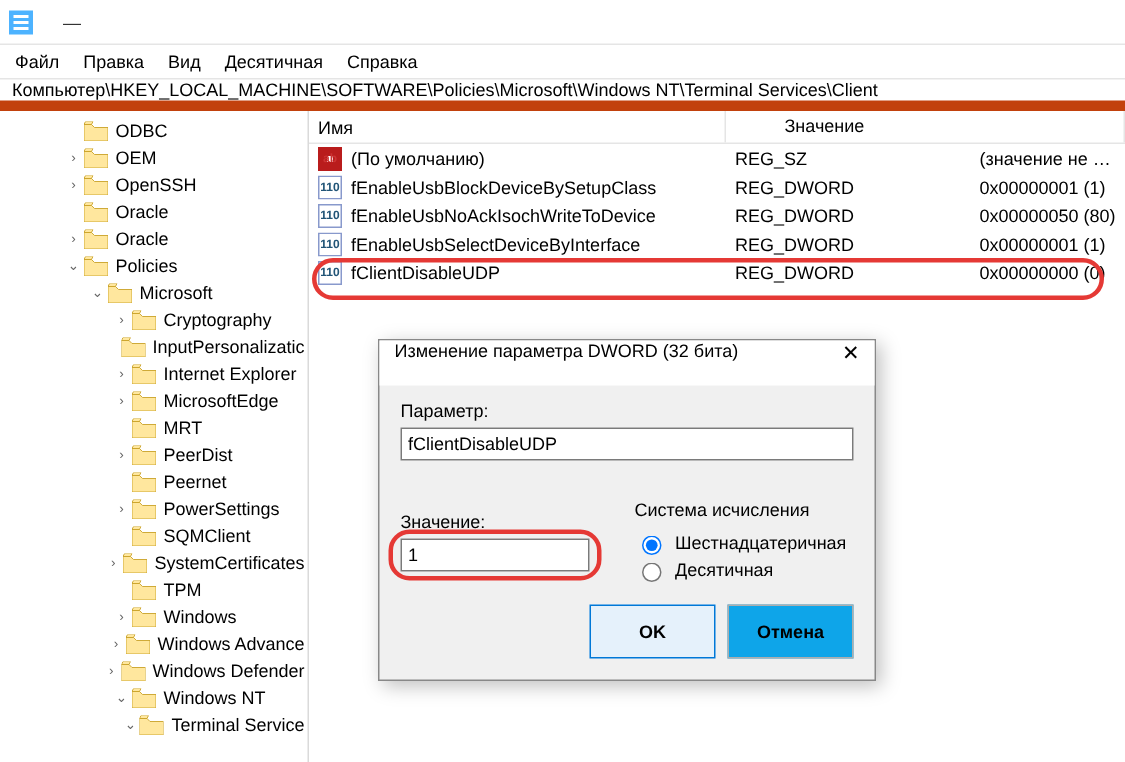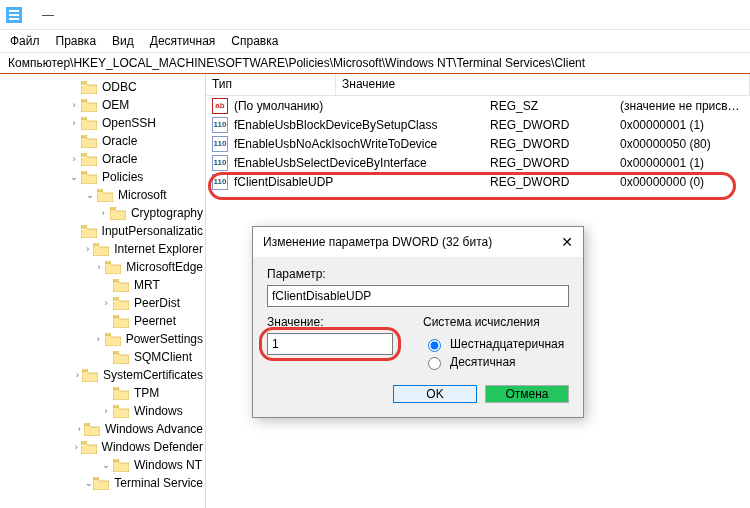--- a/index.html
+++ b/index.html
@@ -4,57 +4,57 @@
 <style>
   * { box-sizing: border-box; font-family: "Segoe UI", Tahoma, sans-serif; font-size: 12px; }
   body { margin: 0; width: 750px; height: 508px; background: #fff; overflow: hidden; position: relative; }
   .titlebar { height: 30px; display: flex; align-items: center; padding: 0 6px; border-bottom: 1px solid #e5e5e5; }
   .titlebar .app-icon { width: 16px; height: 16px; background: #4db3ff; margin-right: 6px; position: relative; }
   .titlebar .app-icon::before { content:""; position:absolute; inset:3px; background: repeating-linear-gradient(#fff,#fff 2px,#4db3ff 2px,#4db3ff 4px); }
   .titlebar .title { flex: 1; font-size: 12px; }
   .titlebar .ctl { width: 40px; text-align: center; color:#333; }
   .menubar { height: 22px; display: flex; align-items: center; padding: 0 2px; gap: 0; }
   .menubar span { padding: 2px 8px; }
-  .pathbar { height: 22px; display: flex; align-items: center; padding: 0 8px; border-top: 1px solid #e5e5e5; border-bottom: 1px solid #c2410c; font-size: 12px; white-space: nowrap; overflow: hidden; }
+  .pathbar { height: 22px; display: flex; align-items: center; padding: 0 8px; border-top: 1px solid #e5e5e5; border-bottom: 7px solid #c2410c; font-size: 12px; white-space: nowrap; overflow: hidden; }
   .main { display: flex; height: calc(508px - 30px - 22px - 22px); }
-  .tree { width: 206px; border-right: 1px solid #dadada; overflow: hidden; padding-top: 4px; font-size: 12px; padding-left: 25px; }
+  .tree { width: 206px; border-right: 1px solid #dadada; overflow: hidden; padding-top: 4px; font-size: 12px; }
   .tree-scroll { height: 100%; }
   .tree .row { display:flex; align-items:center; height:18px; white-space:nowrap; }
   .tree .sp { display:inline-block; }
   .tree .tw { width:14px; text-align:center; color:#666; font-size:9px; display:inline-block; }
   .tree .fold { width:16px; height:14px; display:inline-flex; align-items:center; justify-content:center; margin-right:3px; }
   .tree .fold svg { display:block; }
   .tree .lbl { padding: 1px 2px; }
   .list { flex:1; position:relative; overflow:hidden; }
   .list-header { display:flex; height:22px; border-bottom:1px solid #e5e5e5; }
   .list-header div { padding:3px 6px; border-right:1px solid #e5e5e5; font-size:12px; }
   .list-body .lrow { display:flex; height:19px; align-items:center; }
   .list-body .lrow > div { padding:0 6px; overflow:hidden; white-space:nowrap; text-overflow:ellipsis; }
   .col-name { width: 278px; display:flex; align-items:center; }
   .col-type { width: 130px; }
-  .col-val  { flex:1; }
+  .col-val  { flex:1;margin-left:33px; }
   .ricon { width:16px; height:16px; margin-right:6px; display:inline-flex; align-items:center; justify-content:center; font-size:8px; font-weight:bold; }
-  .ricon.sz { border:1px solid #b91c1c; color:#c33; }
+  .ricon.sz { border:6px solid #b91c1c; color:#c33; }
   .ricon.dw { border:1px solid #89c; color:#257; }
   .hl-red { position:absolute; border:3px solid #e53935; border-radius:14px; pointer-events:none; }
   .dialog { position:absolute; left:252px; top:226px; width:332px; background:#f0f0f0; border:1px solid #888; box-shadow:3px 3px 12px rgba(0,0,0,.25); }
-  .dtitle { height:30px; display:flex; align-items:center; padding:0 10px; background:#fff; }
+  .dtitle { height:30px; display:flex; align-items:flex-start; padding:0 10px; background:#fff; }
   .dtitle .t { flex:1; font-size:12px; }
   .dtitle .x { font-size:14px; font-family: Arial; }
   .dbody { padding:10px 14px 4px; }
   .dbody .lab { font-size:12px; margin-bottom:4px; }
   .dbody input[type=text] { width:100%; height:22px; border:1px solid #7a7a7a; padding:1px 4px; font-size:12px; background:#fff; }
-  .valrow { display:flex; margin-top:8px; }
+  .valrow { display:flex; margin-top:26px;align-items:center; }
   .valcol { flex:1; }
   .radiogrp { flex:1; margin-left:10px; }
   .radiogrp .rtitle { font-size:12px; margin-bottom:6px; }
   .radiogrp label { display:flex; align-items:center; font-size:12px; gap:6px; height:18px; }
   .dbtns { display:flex; justify-content:flex-end; gap:8px; padding:10px 14px 14px; }
-  .dbtns button { width:84px; height:18px; border:1px solid #0078d7; background:#e5f1fb; font-size:12px; }
-  .dbtns button.sec { border-color:#adadad; background:#22c55e; }
+  .dbtns button { width:84px; height:36px; border:1px solid #0078d7; background:#e5f1fb; font-size:12px;font-weight:bold; }
+  .dbtns button.sec { border-color:#adadad; background:#0ea5e9; }
   .vwrap { display:inline-block; }
   .vwrap input { width:126px !important; height:22px; border:1px solid #7a7a7a; padding:1px 6px; font-size:12px; background:#fff; }
   .caret-field { letter-spacing:0; }
 </style>
 </head>
 <body>
 
 <div class="titlebar">
   <span class="app-icon"></span>
   <span class="ctl">—</span>
@@ -325,21 +325,21 @@
               <path d="M0 2 L5 2 L7 4 L16 4 L16 13 L0 13 Z" fill="#ffe79e" stroke="#c9a227" stroke-width="0.6"></path>
               <path d="M0 2 L5 2 L6 0 L1 0 Z" fill="#ffe79e" stroke="#c9a227" stroke-width="0.6"></path>
             </svg>
           </span>
           <span class="lbl">Terminal Service</span>
         </div>
       </div>
   </div>
   <div class="list">
     <div class="list-header">
-      <div class="col-type">Тип</div>
+      <div class="col-name">Имя</div>
       <div class="col-val">Значение</div>
     </div>
     <div class="list-body" id="lrows">
         <div class="lrow">
           <div class="col-name">
             <span class="ricon sz">ab</span>
             <span>(По умолчанию)</span>
           </div>
           <div class="col-type">REG_SZ</div>
           <div class="col-val">(значение не присвоено)</div>

